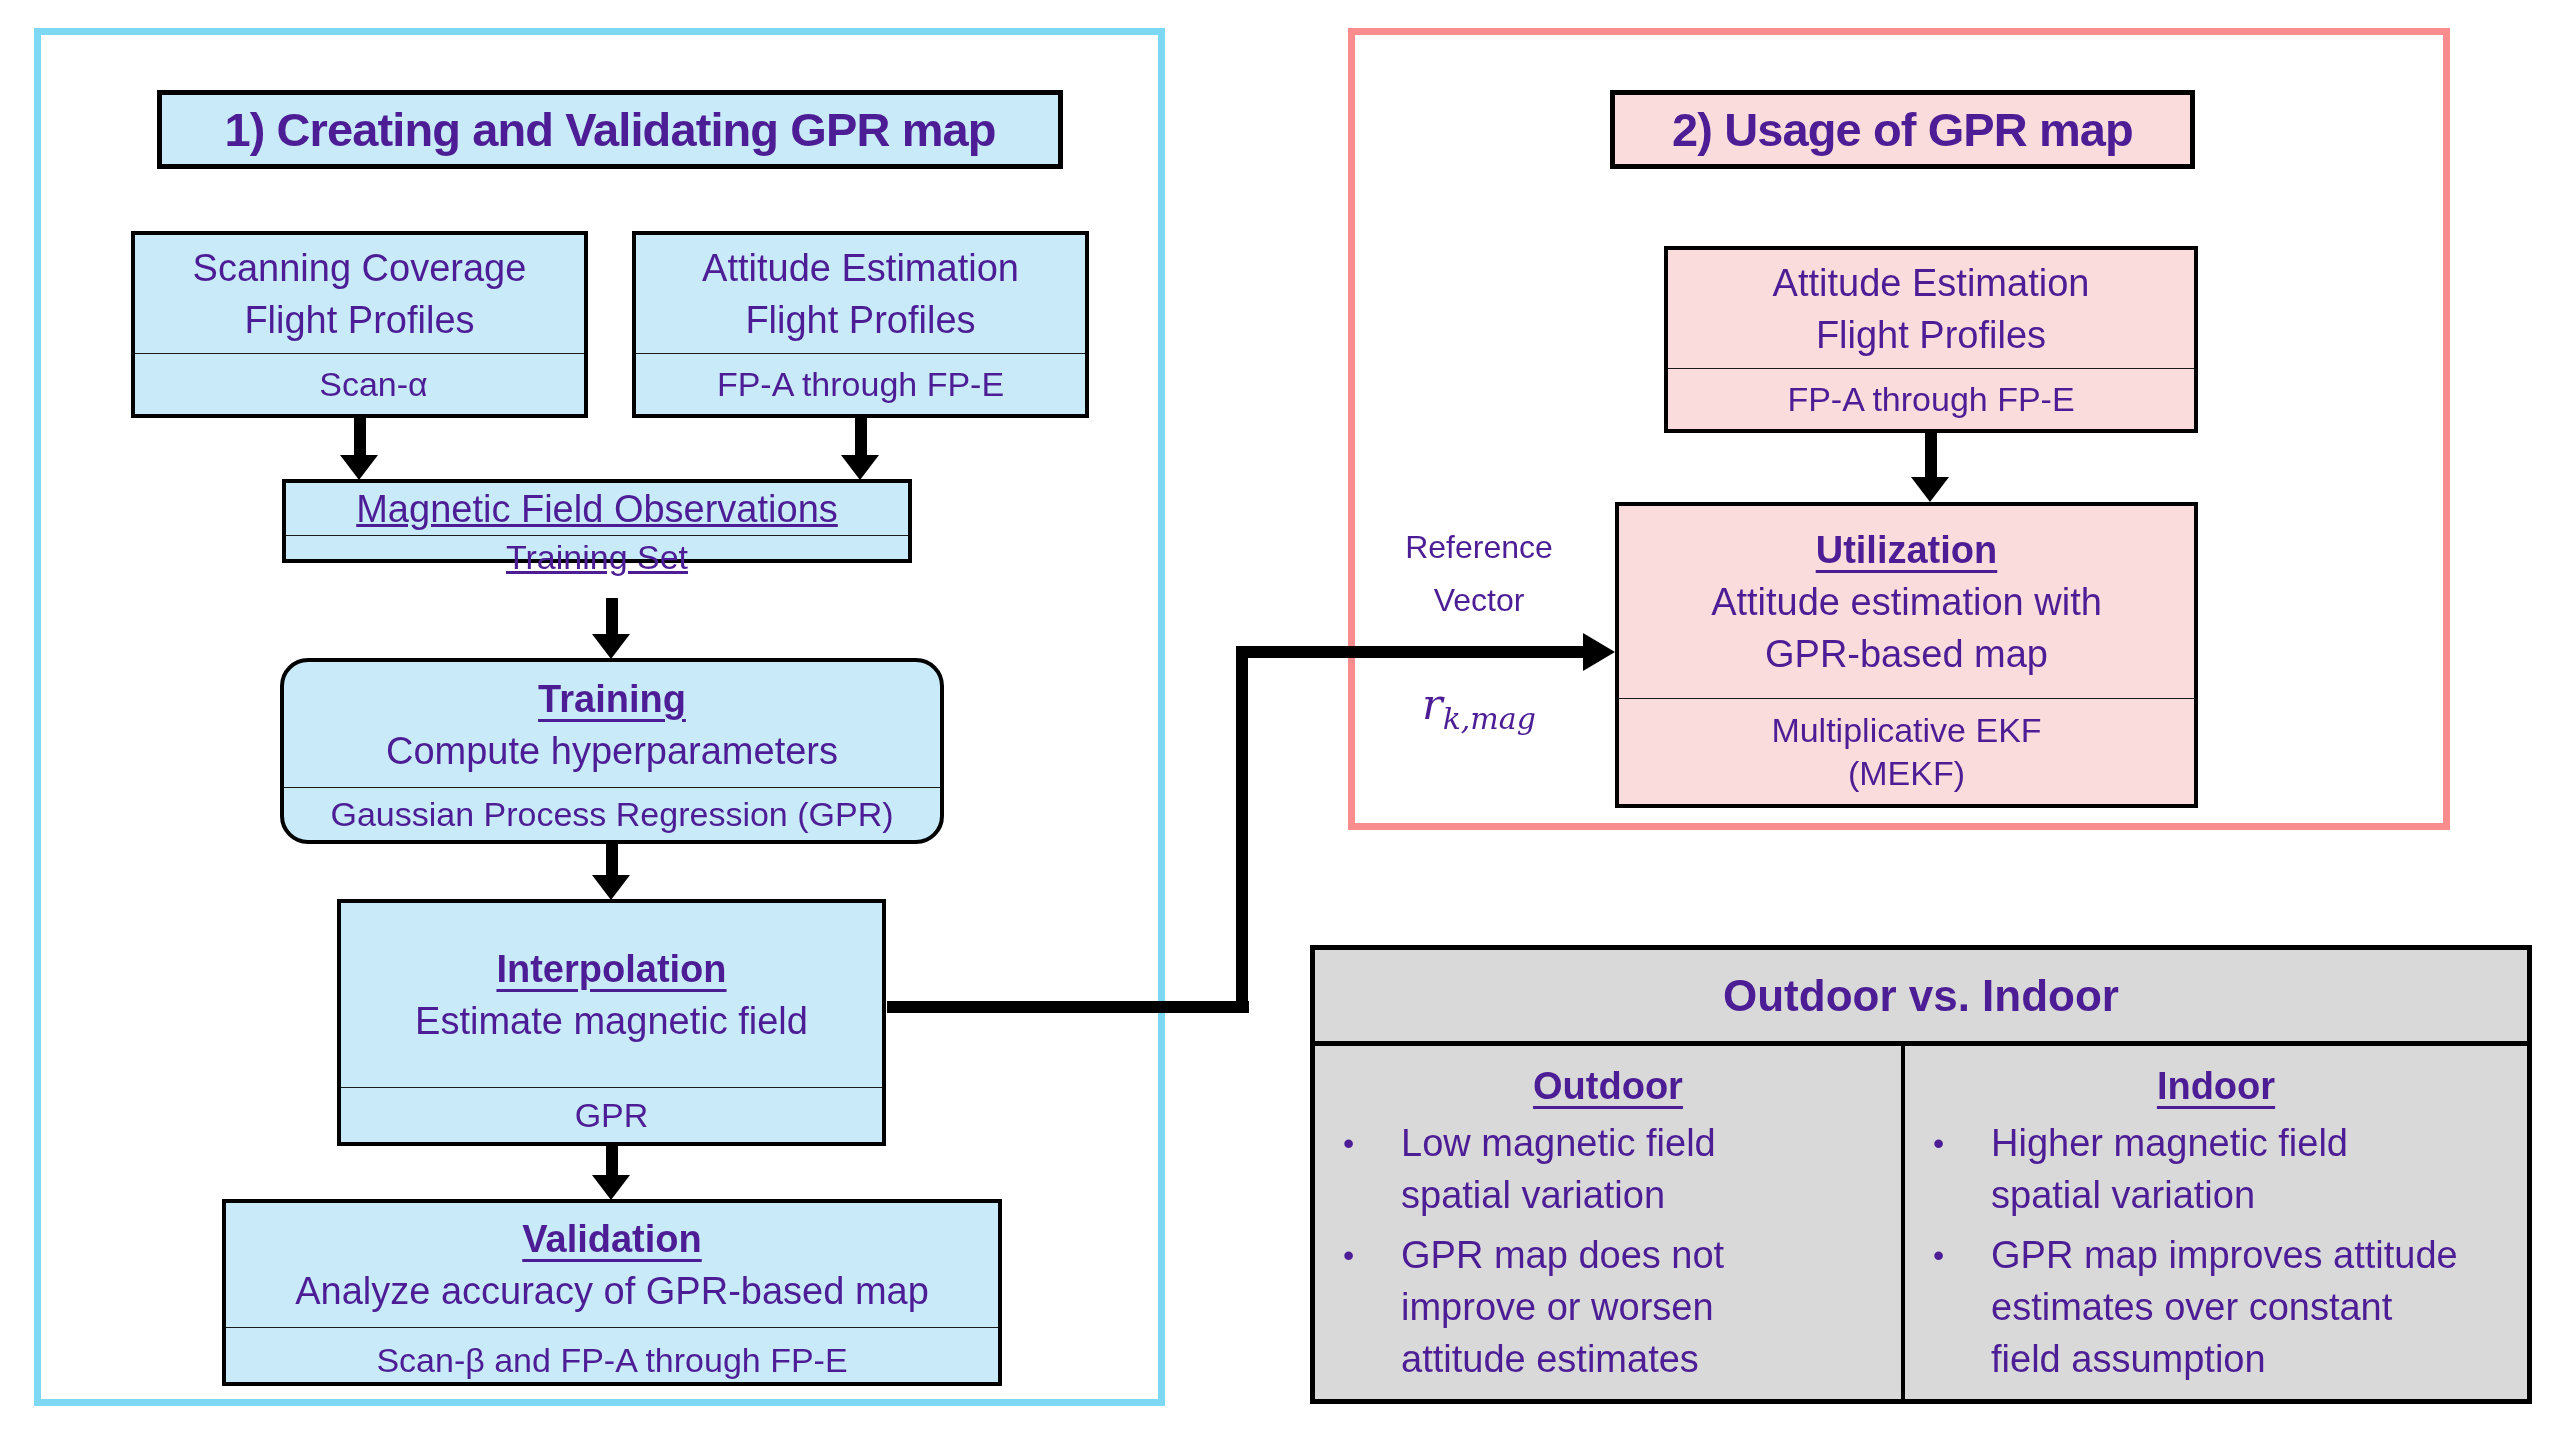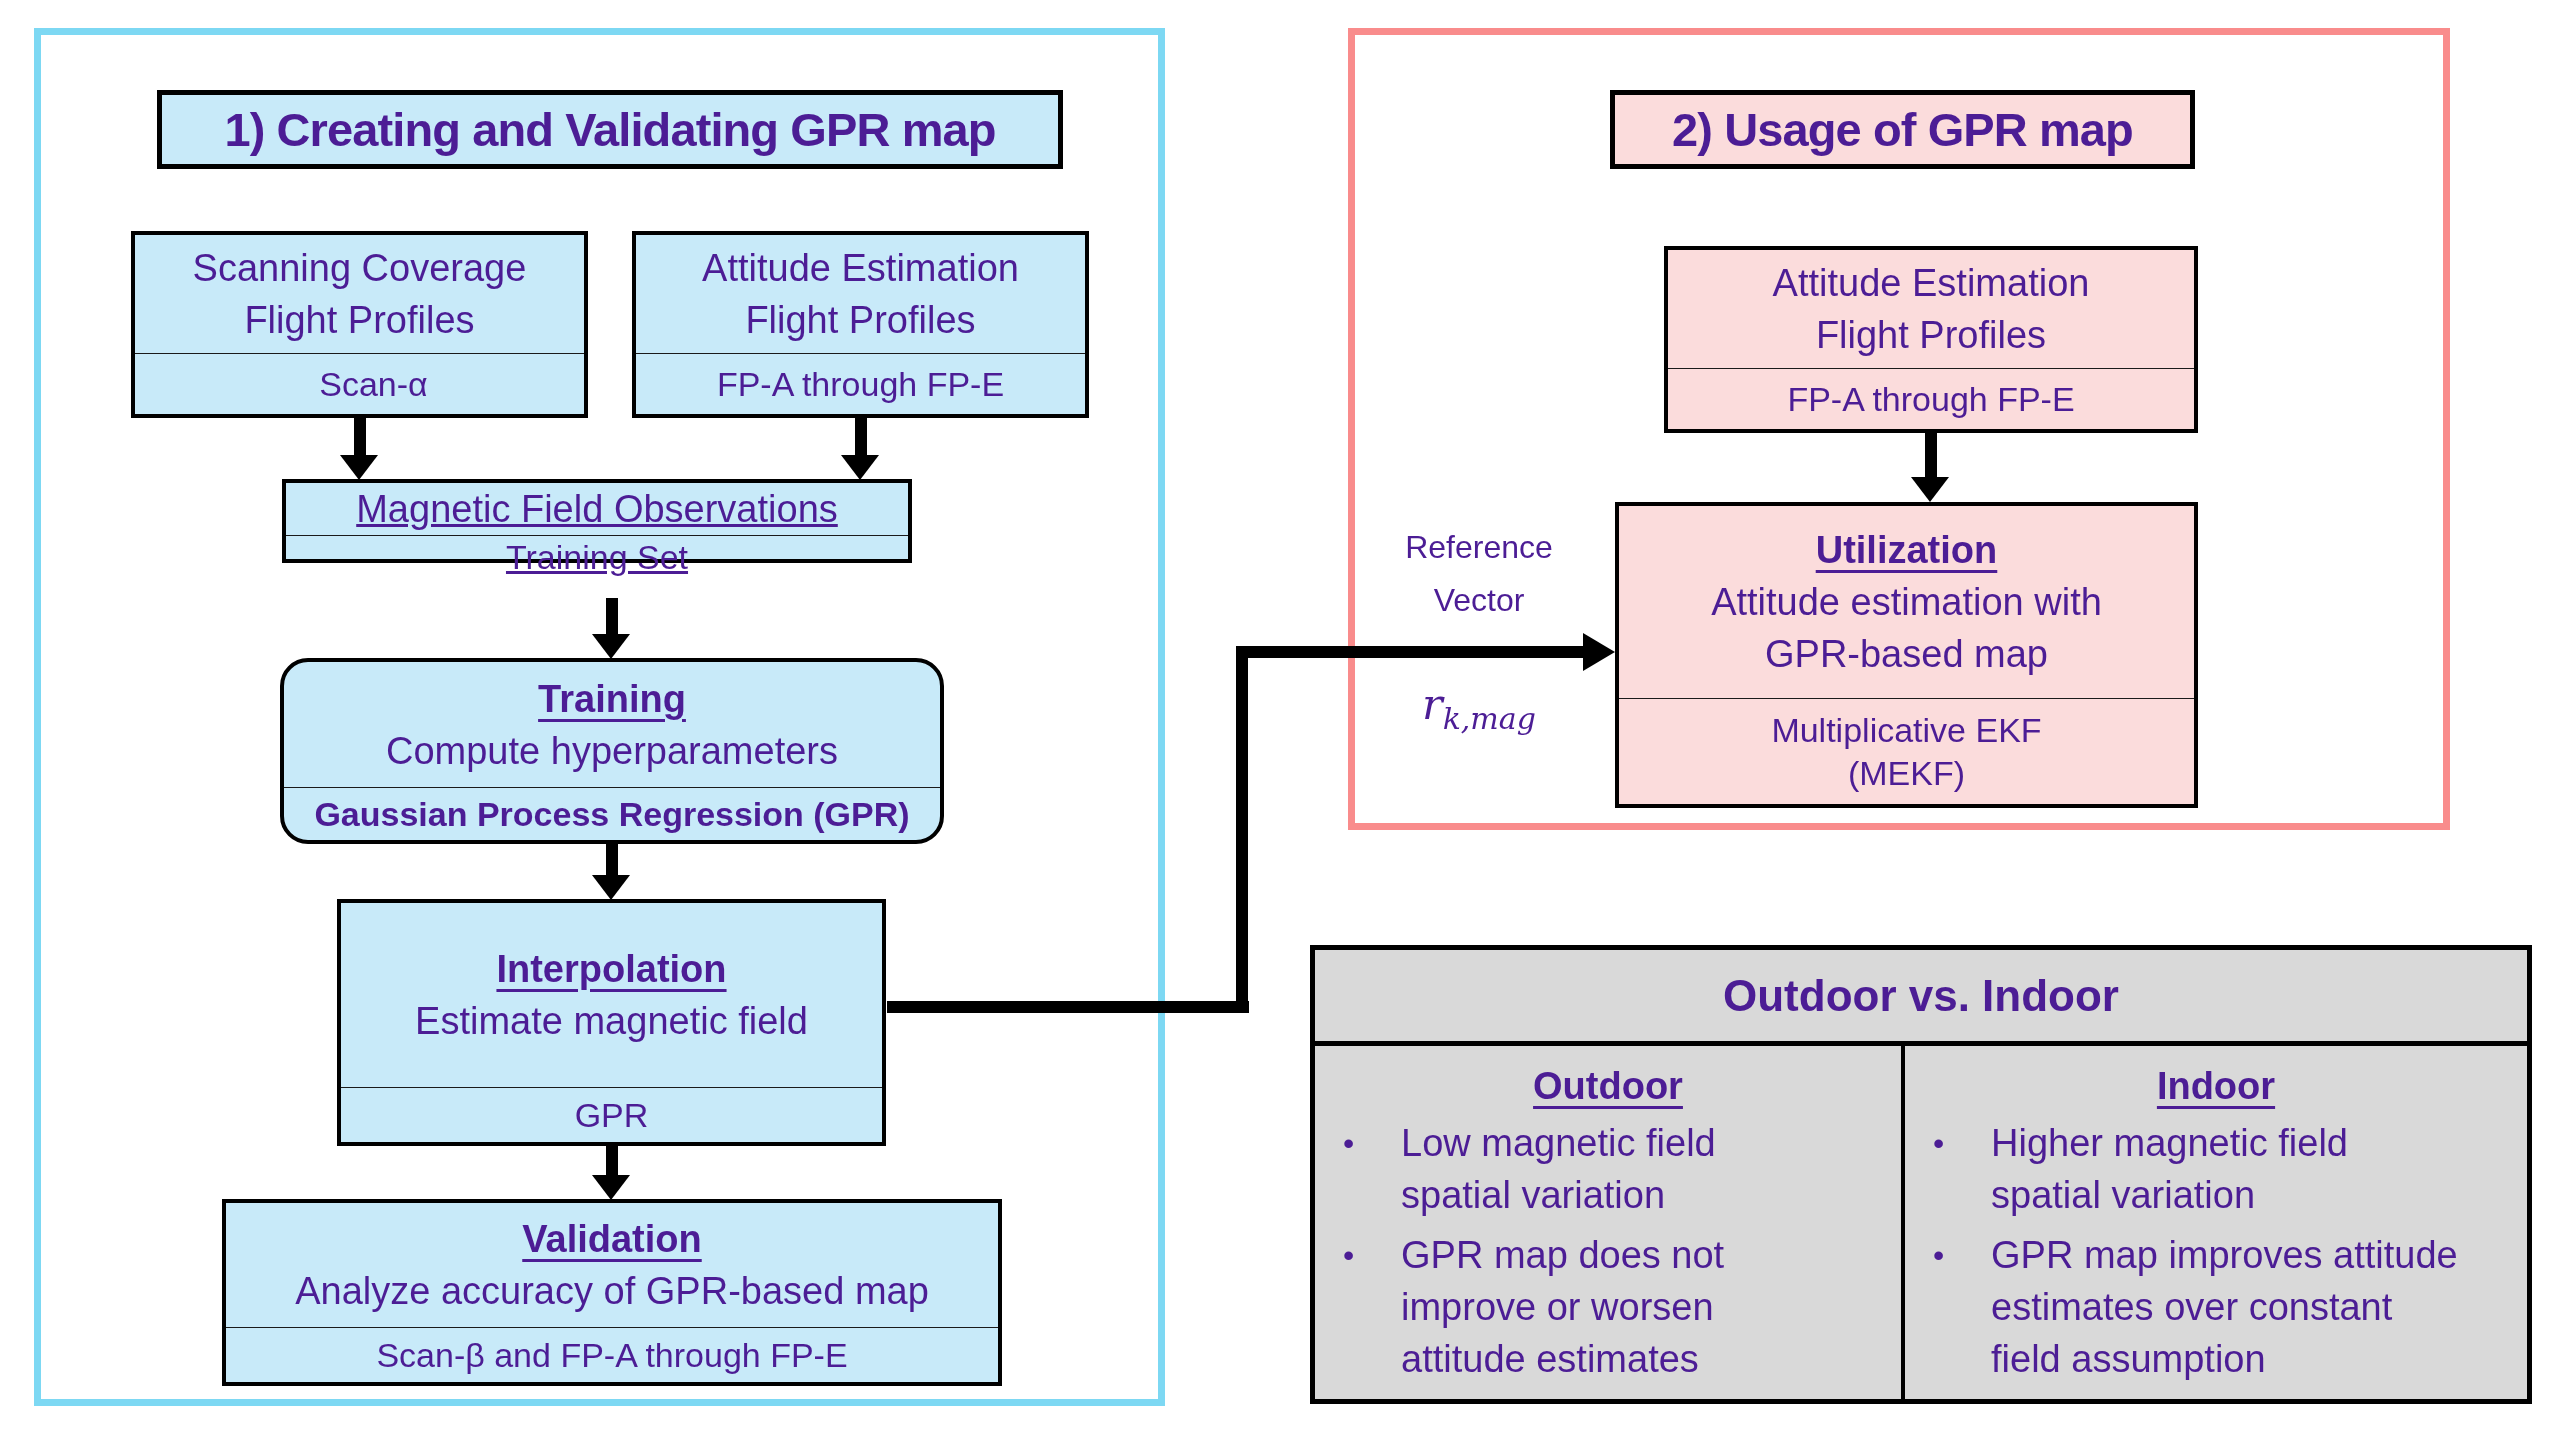--- a/index.html
+++ b/index.html
@@ -118,41 +118,41 @@
     <div class="sub" style="height:51px;">
       <span>Training Set</span>
     </div>
   </div>
 
   <div class="pbox cyan" style="left:280px; top:658px; width:664px; height:186px;border-radius:28px;">
     <div class="main">
       <span class="heading">Training</span>
       <span>Compute hyperparameters</span>
     </div>
-    <div class="sub" style="height:52px;font-weight:bold;">
+    <div class="sub" style="height:52px;">
       <span>Gaussian Process Regression (GPR)</span>
     </div>
   </div>
 
   <div class="pbox cyan" style="left:337px; top:899px; width:549px; height:247px;">
     <div class="main">
       <span class="heading">Interpolation</span>
       <span>Estimate magnetic field</span>
     </div>
     <div class="sub" style="height:54px;">
       <span>GPR</span>
     </div>
   </div>
 
   <div class="pbox cyan" style="left:222px; top:1199px; width:780px; height:187px;">
     <div class="main">
       <span class="heading">Validation</span>
       <span>Analyze accuracy of GPR-based map</span>
     </div>
-    <div class="sub" style="height:54px;">
+    <div class="sub" style="height:54px;justify-content:flex-end;">
       <span>Scan-β and FP-A through FP-E</span>
     </div>
   </div>
 
   <div class="pbox pink" style="left:1664px; top:246px; width:534px; height:187px;">
     <div class="main">
       <span>Attitude Estimation</span>
       <span>Flight Profiles</span>
     </div>
     <div class="sub" style="height:60px;">

